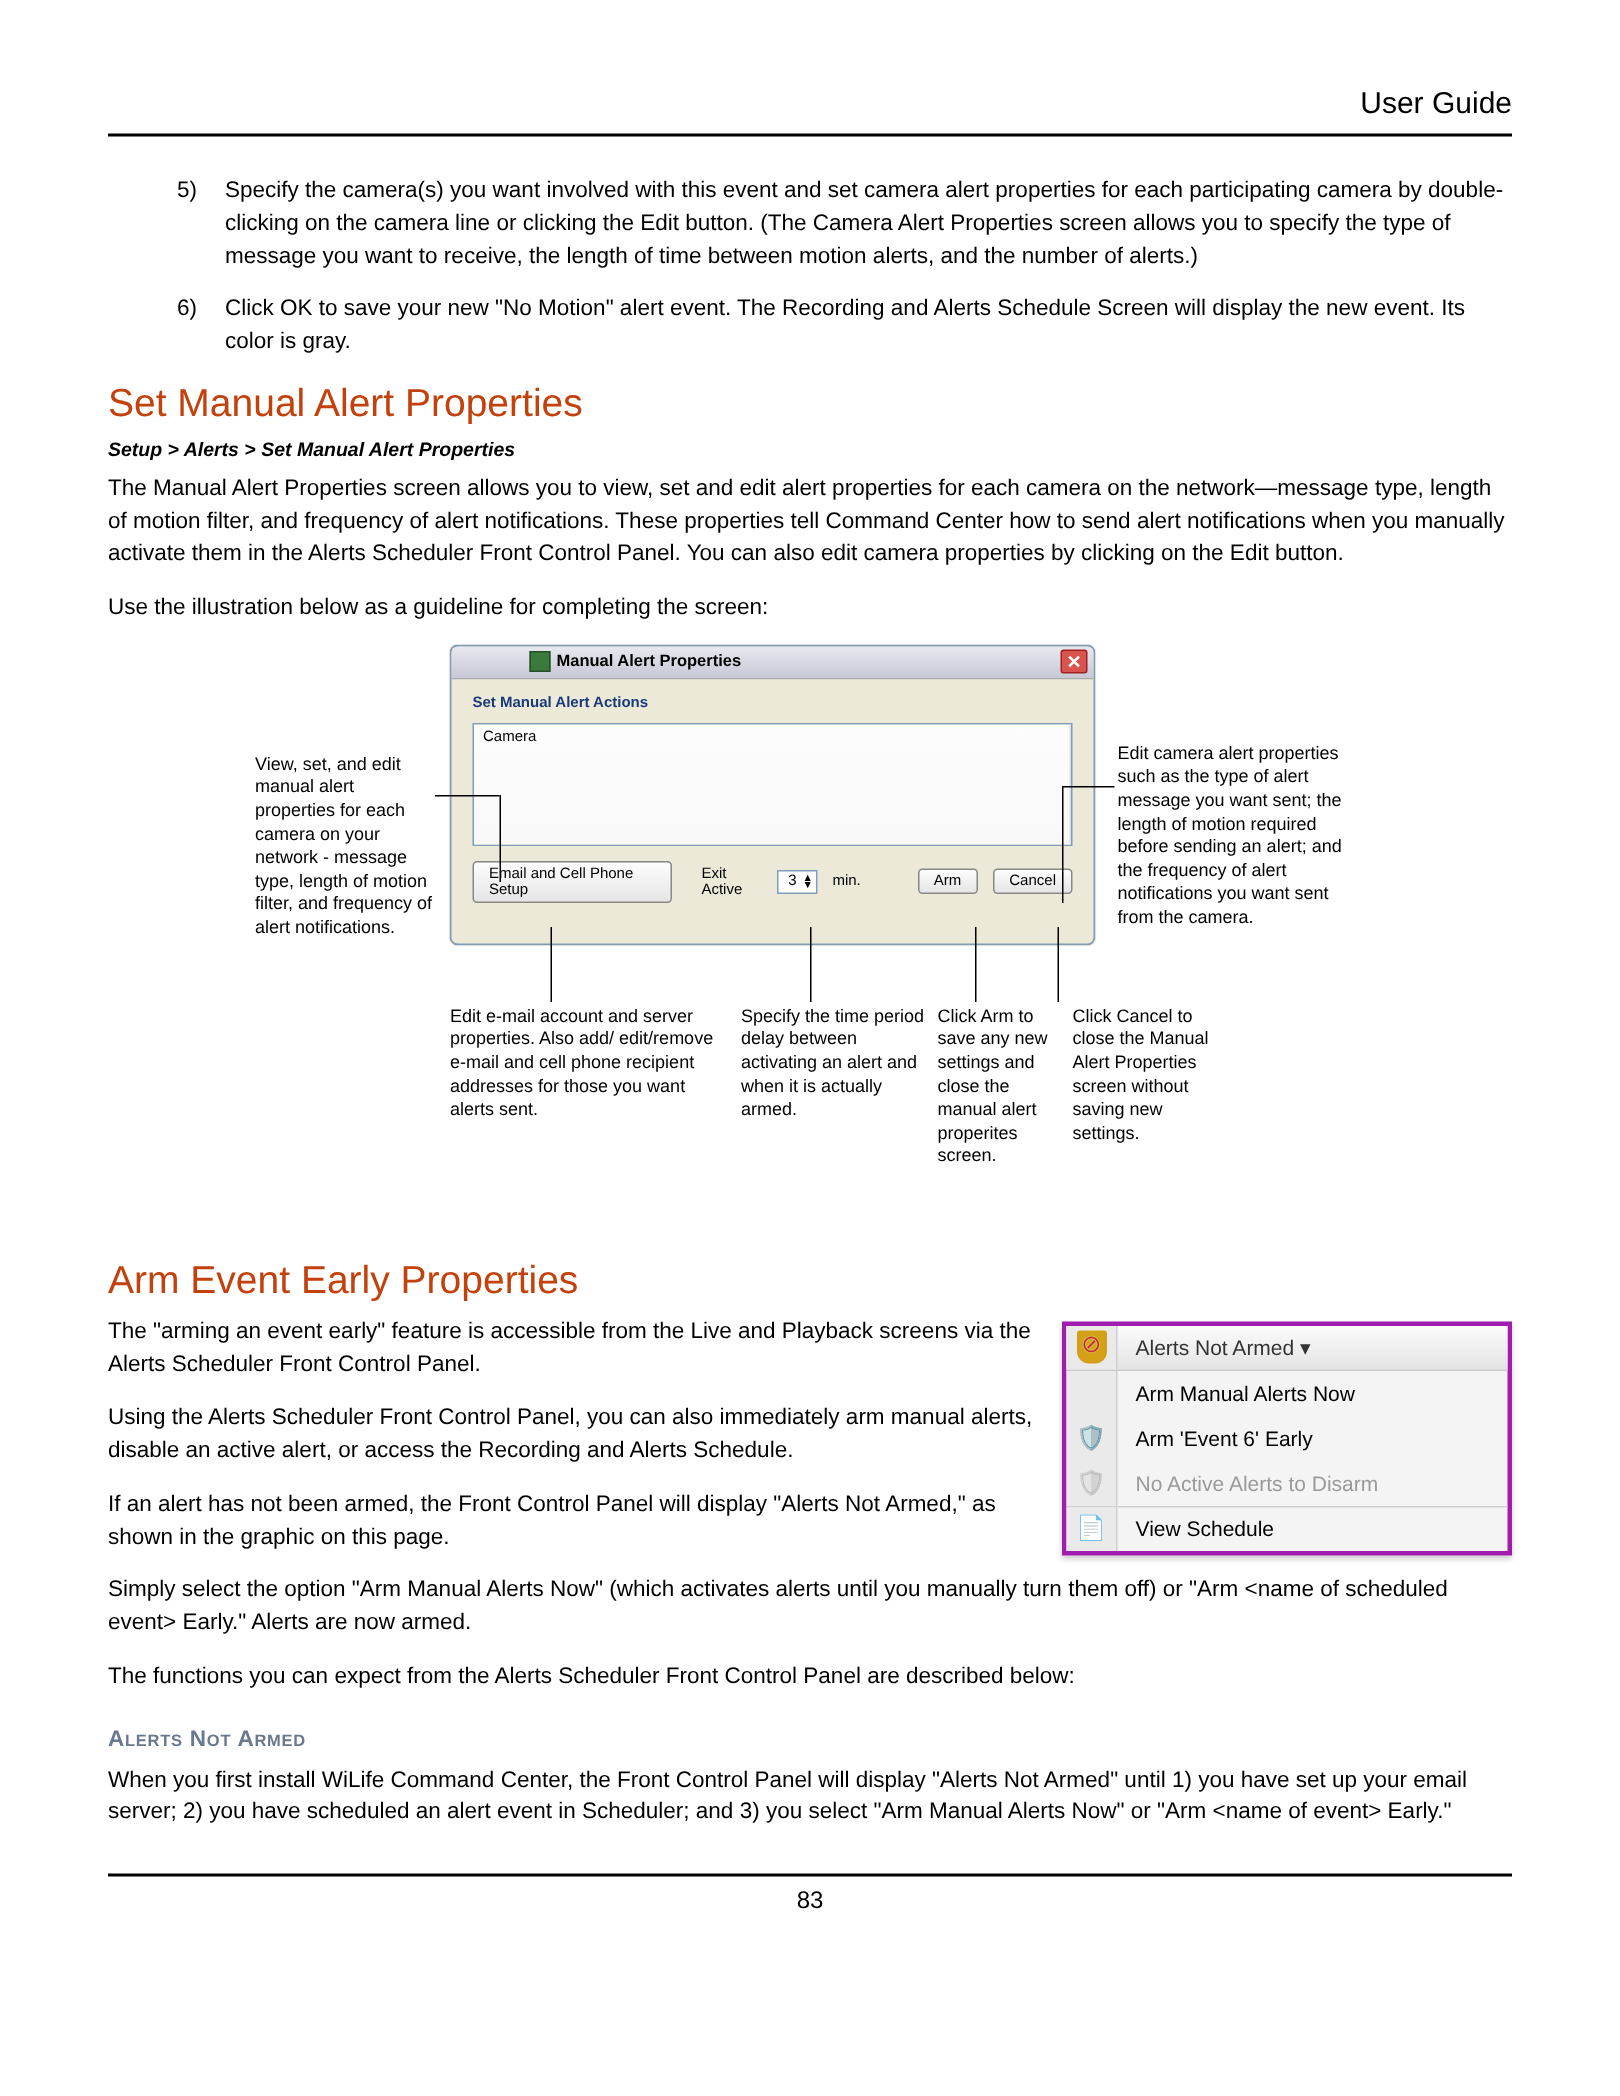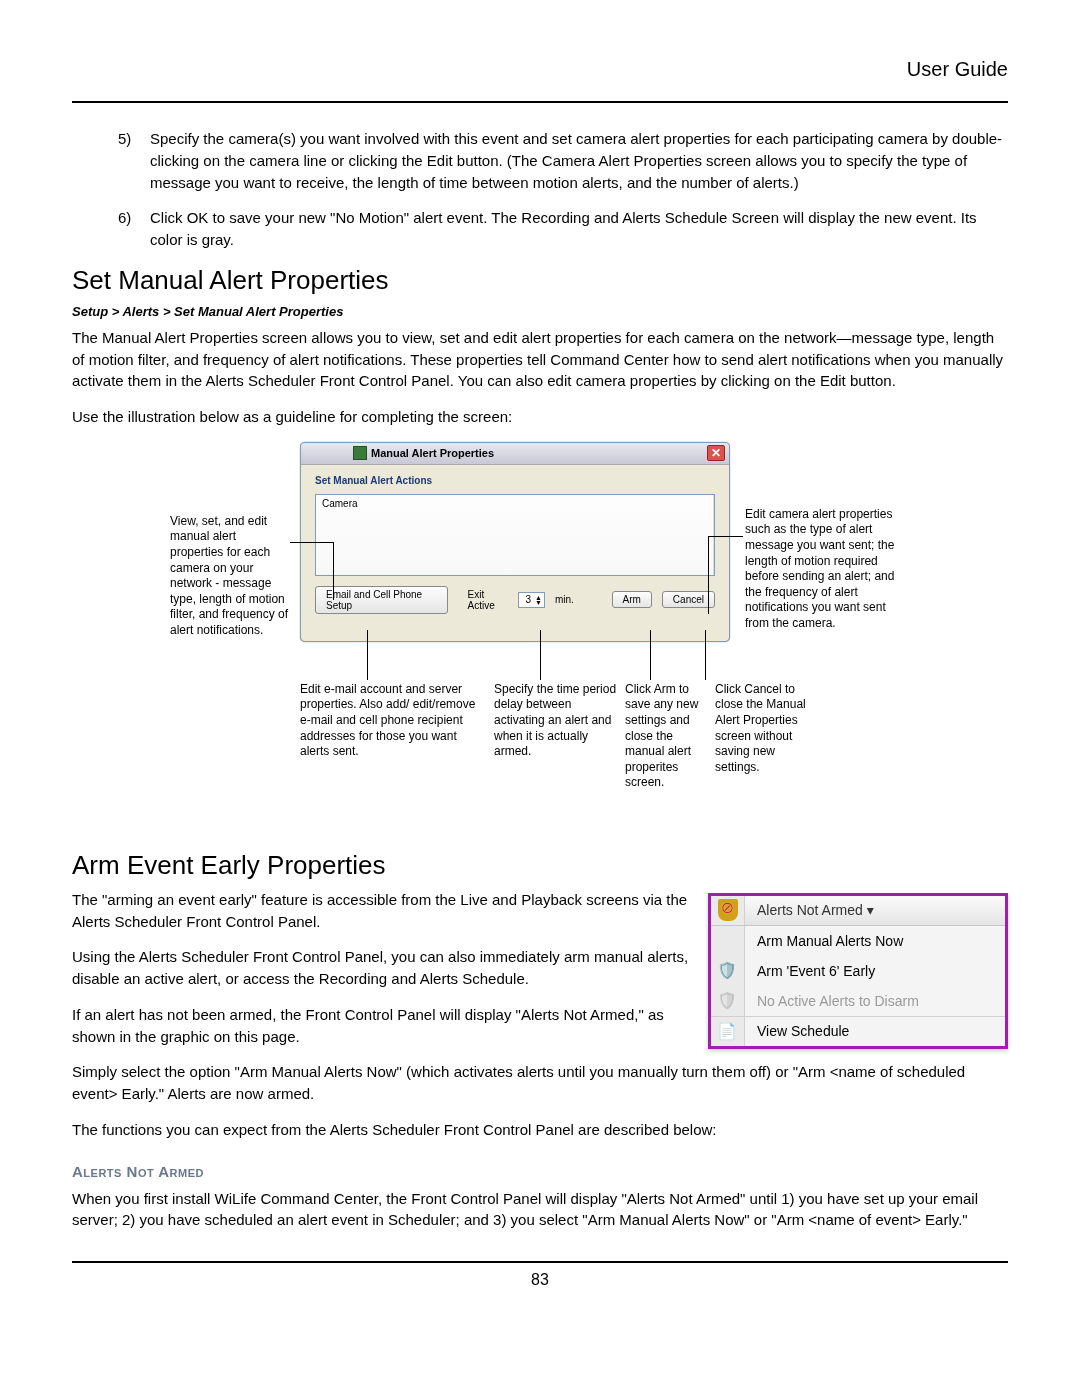--- a/index.html
+++ b/index.html
@@ -3,27 +3,27 @@
 <meta charset="utf-8">
 <style>
   * { box-sizing: border-box; margin: 0; padding: 0; }
   html, body { width: 1080px; background: #fff; font-family: Arial, Helvetica, sans-serif; color: #000; }
   .page {
     width: 1080px;
     min-height: 1397px;
     padding: 58px 72px 40px 72px;
     position: relative;
   }
-  .header-right { text-align: right; font-size: 20px; padding-bottom: 20px; }
+  .header-right { text-align: right; font-size: 20px; padding-bottom: 8px; }
   hr.thick { border: none; border-top: 2px solid #000; margin-bottom: 25px; }
   hr.foot { border: none; border-top: 2px solid #000; margin-top: 30px; margin-bottom: 8px;}
   .ol-indent { padding-left: 46px; }
   .ol-item { display: flex; gap: 10px; font-size: 15px; line-height: 1.45; margin-bottom: 14px; }
   .ol-num { min-width: 22px; }
-  h2.section { font-size: 26px; font-weight: 400; color: #000000; margin: 14px 0 8px 0; }
+  h2.section { font-size: 26px; font-weight: 400; color: #c2410c; margin: 14px 0 8px 0; }
   .breadcrumb { font-size: 13px; font-style: italic; font-weight: bold; margin-bottom: 8px; }
   p.body { font-size: 15px; line-height: 1.45; margin-bottom: 14px; }
   h3.sub { font-size: 15px; color: #6a788d; font-variant: small-caps; letter-spacing: 0.5px; margin: 22px 0 8px 0; font-weight: 700; }
   .page-num { text-align: center; font-size: 16px; }
 
   
   .fig1 { position: relative; width: 740px; height: 380px; margin: 8px auto 28px auto; font-size: 12px; font-family: Arial, sans-serif; }
   .fig1 .dialog {
     position: absolute; left: 130px; top: 0; width: 430px; height: 200px;
     background: #ece9d8; border: 1px solid #7f9db9; border-radius: 5px;

